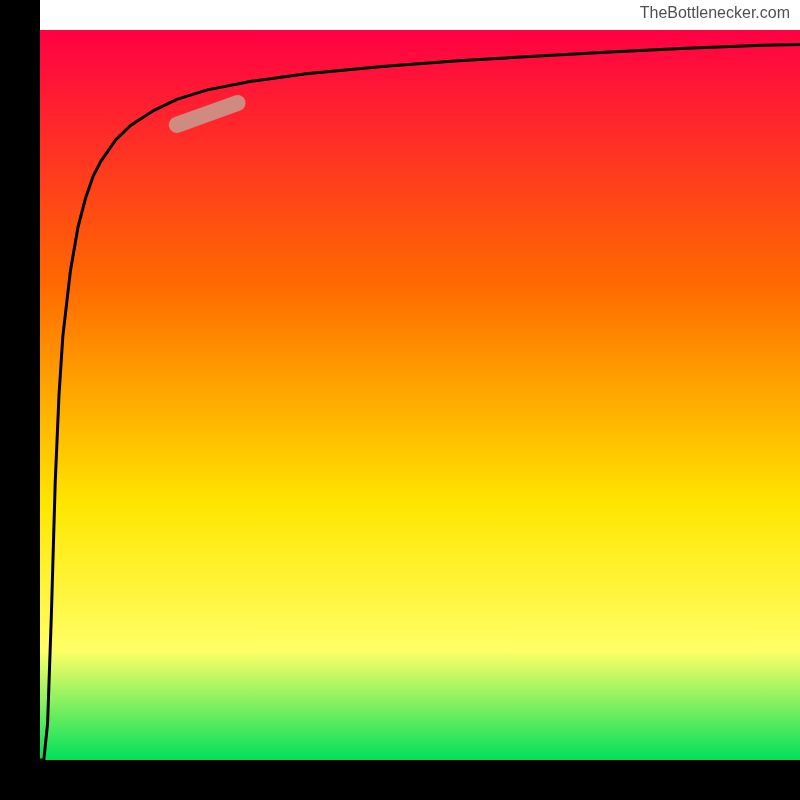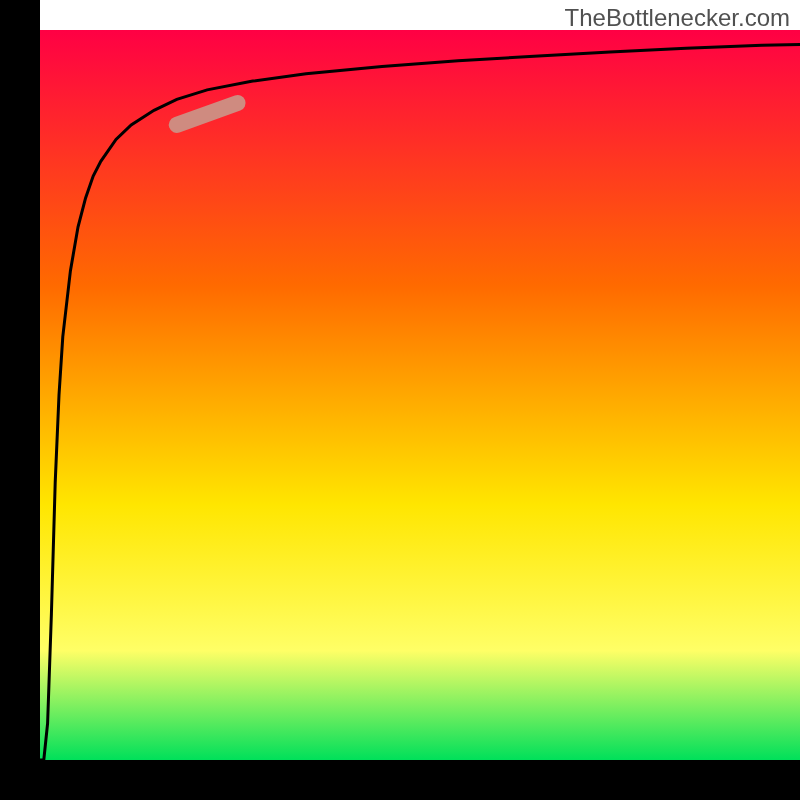--- a/index.html
+++ b/index.html
@@ -7,21 +7,21 @@
   body { position: relative; font-family: Arial, sans-serif; }
   .chart-wrap {
     position: absolute;
     top: 0; left: 0;
     width: 800px; height: 800px;
   }
   .watermark {
     position: absolute;
     top: 4px;
     right: 10px;
-    font-size: 24px;
+    font-size: 16px;
     font-weight: normal;
     color: #505050;
     letter-spacing: 0px;
     font-family: Arial, Helvetica, sans-serif;
   }
   svg { display: block; }
 </style>
 </head>
 <body>
 

